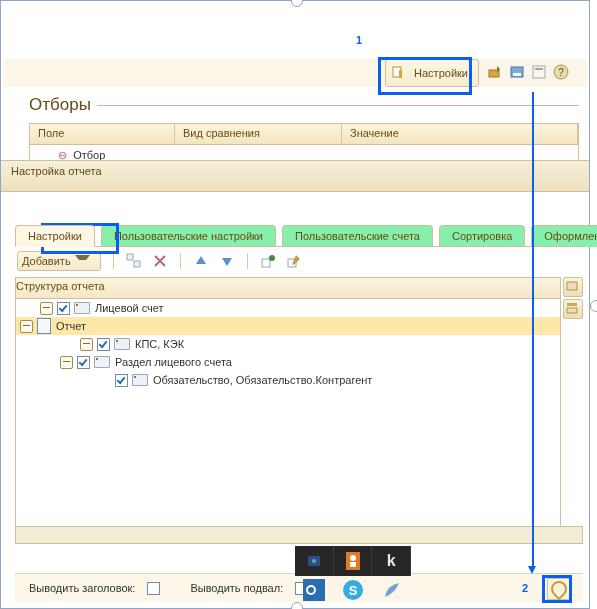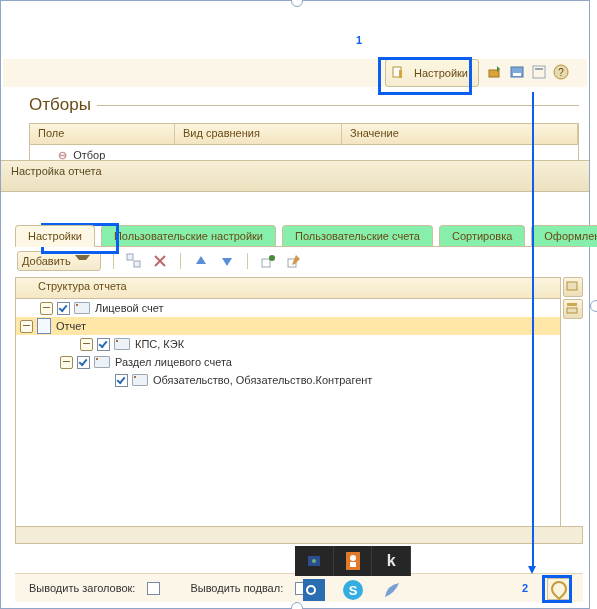--- a/index.html
+++ b/index.html
@@ -21,21 +21,21 @@
 .btn-save{position:absolute;left:18px;top:192px;height:24px;padding:0 14px;background:linear-gradient(#ffe9a3,#f6cf5e);border:1px solid #caa94f;border-radius:3px;color:#5a450f;font-weight:bold;line-height:24px}
 .tabs{position:absolute;left:14px;right:6px;top:224px;height:22px;display:flex;gap:6px}
 .tab{padding:4px 12px;border:1px solid #cdbf9b;border-bottom:none;border-radius:4px 4px 0 0;background:#86efac;color:#6a4b14;white-space:nowrap}
 .tab.active{background:#fdf7e5;border-bottom:1px solid #fdf7e5;position:relative;z-index:2}
 .tabs-under{position:absolute;left:14px;right:6px;top:245px;height:1px;background:#cdbf9b}
 .actbar{position:absolute;left:14px;right:6px;top:250px;height:20px;display:flex;align-items:center;gap:10px;padding-left:2px}
 .add-btn{height:18px;padding:0 10px 0 4px;border:1px solid #cdbf9b;border-radius:3px;background:linear-gradient(#fdf6e0,#f4e9cc);color:#6a4b14;display:flex;align-items:center;gap:4px}
 .add-btn .dd{width:7px;height:7px;border-left:4px solid transparent;border-right:4px solid transparent;border-top:5px solid #7a6a3e}
 .ic{width:16px;height:16px;display:inline-block}
 .sep{width:1px;height:16px;background:#d6c9a2;margin:0 2px}
-.struc-head{position:absolute;left:14px;right:28px;top:276px;height:20px;border:1px solid #cdbf9b;background:linear-gradient(#fbf4dd,#f3e5c1);padding:2px 22px;color:#6a4b14}
+.struc-head{position:absolute;left:14px;right:28px;top:276px;height:20px;border:1px solid #cdbf9b;background:linear-gradient(#fbf4dd,#f3e5c1);padding:2px 0;color:#6a4b14}
 .side-btn{position:absolute;right:6px;width:18px;height:18px;border:1px solid #cdbf9b;border-radius:2px;background:linear-gradient(#fbf4dd,#ecdeb8)}
 .tree{position:absolute;left:14px;right:28px;top:297px;bottom:66px;border:1px solid #cdbf9b;background:#fff;overflow:hidden}
 .trow{height:18px;display:flex;align-items:center;padding-left:4px}
 .trow.sel{background:#ffe7a8}
 .tog{width:11px;height:11px;border:1px solid #a08b57;background:#fffbeb;border-radius:2px;margin-right:4px;position:relative;display:inline-block}
 .tog::before{content:"";position:absolute;left:2px;right:2px;top:4px;border-top:1px solid #7a6a3e}
 .cb{width:11px;height:11px;border:1px solid #7a8aa0;background:#fff;margin-right:4px;position:relative;display:inline-block}
 .cb.on::after{content:"";position:absolute;left:1px;top:2px;width:6px;height:3px;border-left:2px solid #2a6db0;border-bottom:2px solid #2a6db0;transform:rotate(-50deg)}
 .grp-ico{width:14px;height:10px;border:1px solid #9aa7b5;background:#edf2f8;margin-right:5px;border-radius:1px;display:inline-block;position:relative}
 .grp-ico::before{content:"";position:absolute;left:1px;top:1px;width:2px;height:2px;background:#b06a2a}

